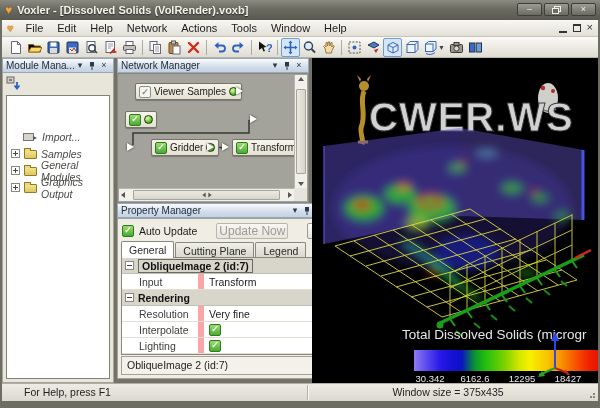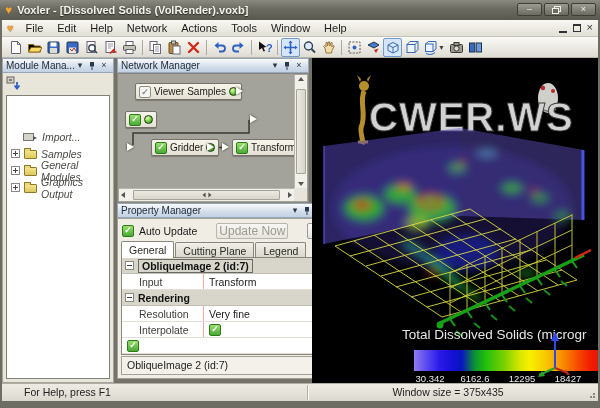--- a/index.html
+++ b/index.html
@@ -114,21 +114,21 @@
   .tab { height:16px; padding:0 7px; display:flex; align-items:center; border:1px solid #8a887e; border-bottom:none;
     border-radius:2px 2px 0 0; background:linear-gradient(180deg,#f0efe8,#d9d7cb); }
   .tab.active { height:17px; background:#fff; position:relative; z-index:2; }
   .grid { position:absolute; left:3px; top:38px; right:3px; height:98px; border:1px solid #8a887e; background:#fff;
     font-size:10.5px; overflow:hidden; }
   .grid-inner { position:absolute; left:0; top:0; right:11px; bottom:0; }
   .grow { height:16px; display:flex; align-items:center; border-bottom:1px solid #e2e0d6; }
   .grow.group { background:#d8d5ca; border-bottom:1px solid #c2bfb4; font-weight:bold; color:#111; }
   .collapse { width:9px; height:9px; border:1px solid #8a8880; background:#fff; position:relative; margin:0 4px 0 3px; flex:none; }
   .collapse::before { content:""; position:absolute; left:1px; right:1px; top:3px; height:1px; background:#444; }
-  .gname { width:82px; padding-left:17px; color:#3c3c38; border-right:1px solid #fca5a5; height:100%;
+  .gname { width:82px; padding-left:17px; color:#3c3c38; border-right:6px solid #fca5a5; height:100%;
     display:flex; align-items:center; }
   .gval { flex:1; padding-left:5px; color:#222; display:flex; align-items:center; height:100%; }
   .focusbox { border:1px solid #6a6a64; padding:0 3px; background:#d8d5ca; }
   .pg-scroll { position:absolute; right:0; top:0; width:11px; bottom:0; background:#f0efe9; border-left:1px solid #c6c4ba; }
   .pm-footer { position:absolute; left:3px; right:3px; bottom:3px; height:19px; background:#f3f1e9;
     border:1px solid #a3a199; font-size:10.5px; color:#222; padding:2px 5px; }
 
   
   .viewer { position:absolute; left:310px; top:0; width:286px; height:325px; background:#000; overflow:hidden; }
   .legend-title { position:absolute; left:90px; top:269px; font-size:13.5px; color:#e6e6e6; white-space:nowrap; }
@@ -498,20 +498,21 @@
               <span class="gname">Resolution</span>
               <span class="gval">Very fine</span>
             </div>
             <div class="grow">
               <span class="gname">Interpolate</span>
               <span class="gval">
                   <span class="gcheck"></span>
                 </span>
             </div>
             <div class="grow">
+              <span class="gname">Lighting</span>
               <span class="gval">
                   <span class="gcheck"></span>
                 </span>
             </div>
           </div>
           <div class="pg-scroll">
             <div class="sb-btn" style="left:0;right:0;top:2px;">
                 <span class="tri-up" style="transform:scale(.8);"></span>
               </div>
             <div style="position:absolute;left:1px;right:1px;top:40px;height:16px;background:#dedbd1;border:1px solid #a6a49a;"></div>

